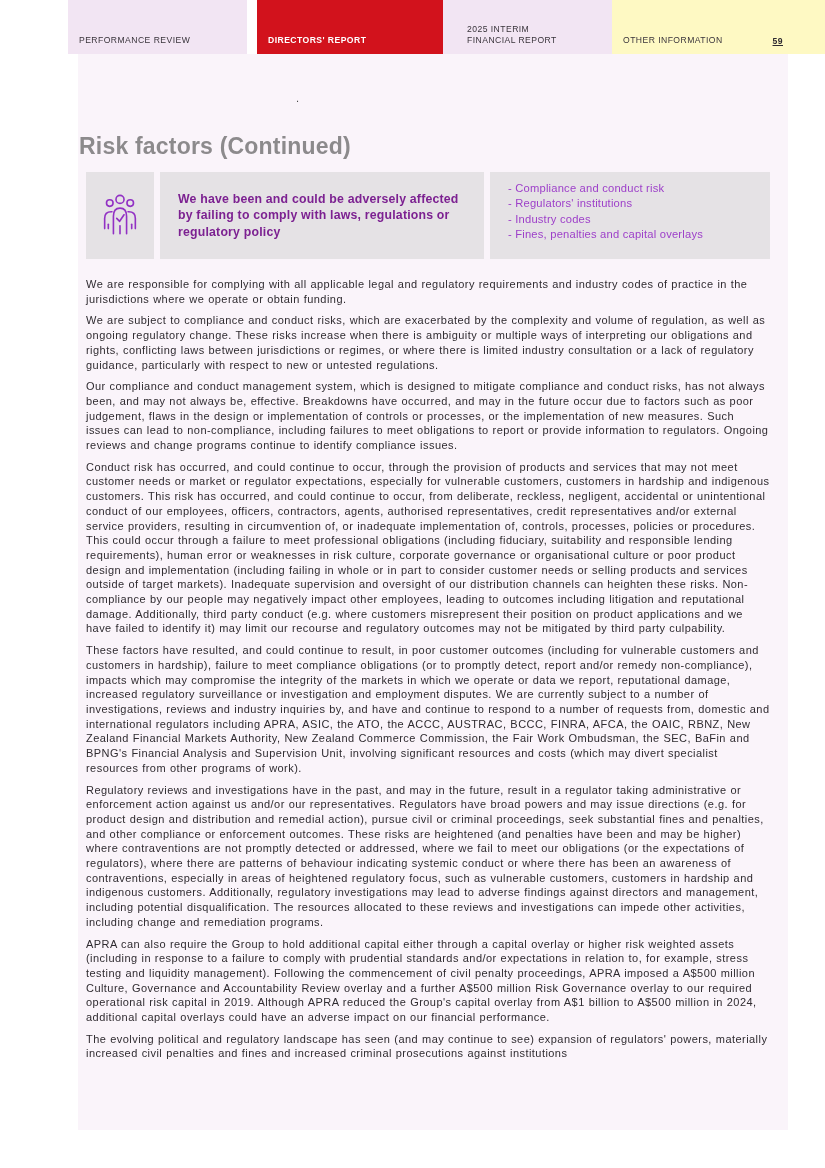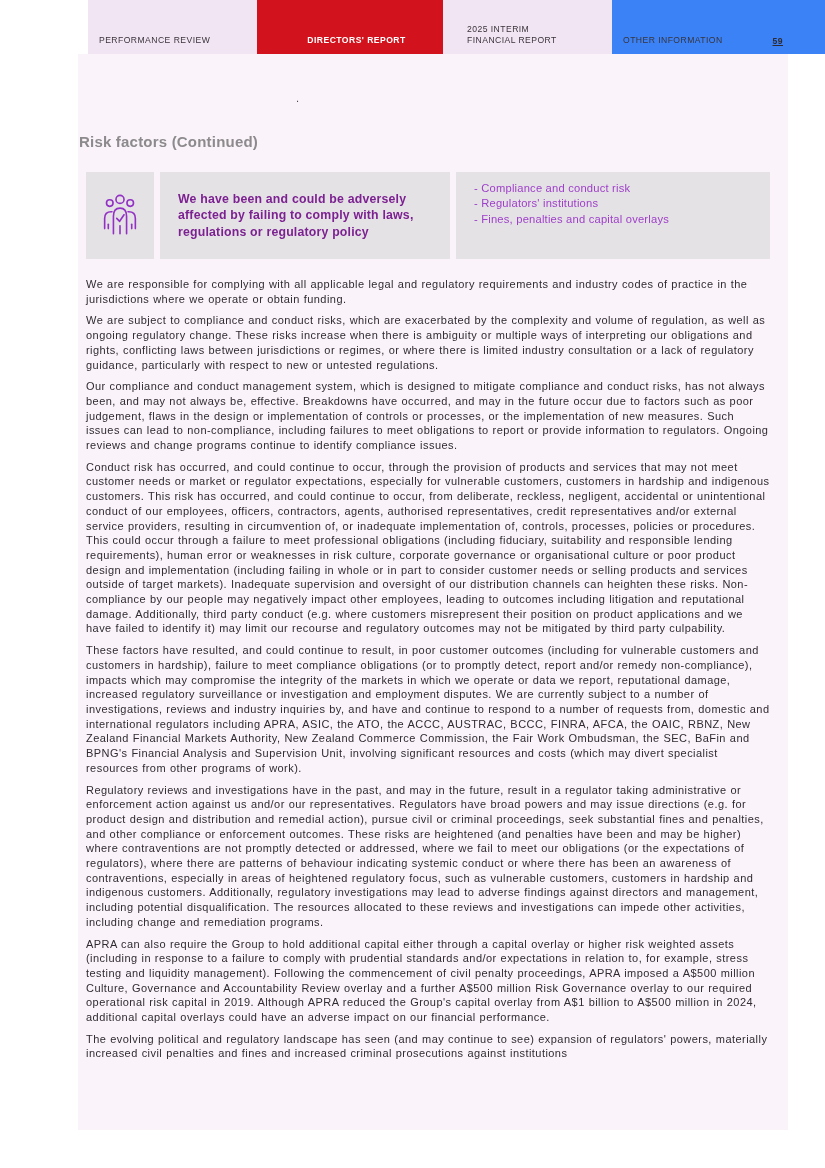--- a/index.html
+++ b/index.html
@@ -9,38 +9,38 @@
     font-family:"Liberation Sans", sans-serif; overflow:hidden;
   }
   .panel { position:absolute; left:78px; top:54px; width:710px; height:1076px; background:#faf4fa; }
 
   
   .tab {
     position:absolute; top:0; height:54px; display:flex; align-items:flex-end;
     padding:0 8px 8px 11px; font-size:8.6px; letter-spacing:.45px; color:#38333a;
   }
   .tab .lbl { line-height:10.8px; }
-  #tab-performance { left:88px;  width:179px; background:#f2e5f3; }
-  #tab-directors   { left:257px; width:196px; background:#d2121c; color:#ffffff; font-weight:bold;justify-content:center; }
+  #tab-performance { left:68px;  width:179px; background:#f2e5f3; }
+  #tab-directors   { left:257px; width:196px; background:#d2121c; color:#ffffff; font-weight:bold; }
   #tab-interim     { left:443px; width:192px; background:#f2e5f3;padding-left:24px; }
-  #tab-other       { left:612px; width:213px; background:#3b82f6; justify-content:space-between; padding-right:42px; }
+  #tab-other       { left:612px; width:213px; background:#fef9c3; justify-content:space-between; padding-right:42px; }
   .pagenum { font-weight:bold; color:#2e2a30;text-decoration:underline; }
 
   .stray-dot { position:absolute; left:296px; top:92px; font-size:11px; color:#4a4a4a; }
 
   .title {
-    position:absolute; left:79px; top:133px; font-size:15px; font-weight:bold;
+    position:absolute; left:79px; top:133px; font-size:23px; font-weight:bold;
     color:#8c8a8c; letter-spacing:.2px;
   }
 
   
   .risk-box { position:absolute; left:86px; top:172px; width:684px; height:87px; display:flex; gap:6px; }
   .cell { background:#e5e2e5; }
   .icon-cell { width:68px; display:flex; align-items:center; justify-content:center; }
-  .heading-cell { width:290px; display:flex; align-items:center; padding:10px 18px; }
+  .heading-cell { width:324px; display:flex; align-items:center; padding:10px 18px; }
   .heading-cell .t { font-size:12.3px; font-weight:bold; color:#7c2191; line-height:16.5px; letter-spacing:.2px; }
   .list-cell { flex:1; padding:9px 4px 0 18px; }
   .list-cell ul { list-style:none; }
   .list-cell li { font-size:11.2px; color:#9d3fc9; line-height:15.4px; letter-spacing:.2px; }
 
   
   .content {
     position:absolute; left:86px; top:277px; width:684px;
     font-size:11px; line-height:14.7px; color:#2f2b30;
     letter-spacing:.45px; word-spacing:.4px;
@@ -92,20 +92,21 @@
         </svg>
       </span>
     </div>
     <div class="cell heading-cell">
       <div class="t">We have been and could be adversely affected by failing to comply with laws, regulations or regulatory policy</div>
     </div>
     <div class="cell list-cell">
       <ul>
         <li>- Compliance and conduct risk</li>
         <li>- Regulators' institutions</li>
+        <li>- Industry codes</li>
         <li>- Fines, penalties and capital overlays</li>
       </ul>
     </div>
   </div>
 
   <div class="content">
     <p>We are responsible for complying with all applicable legal and regulatory requirements and industry codes of practice in the jurisdictions where we operate or obtain funding.</p>
     <p>We are subject to compliance and conduct risks, which are exacerbated by the complexity and volume of regulation, as well as ongoing regulatory change. These risks increase when there is ambiguity or multiple ways of interpreting our obligations and rights, conflicting laws between jurisdictions or regimes, or where there is limited industry consultation or a lack of regulatory guidance, particularly with respect to new or untested regulations.</p>
     <p>Our compliance and conduct management system, which is designed to mitigate compliance and conduct risks, has not always been, and may not always be, effective. Breakdowns have occurred, and may in the future occur due to factors such as poor judgement, flaws in the design or implementation of controls or processes, or the implementation of new measures. Such issues can lead to non-compliance, including failures to meet obligations to report or provide information to regulators.  Ongoing reviews and change programs continue to identify compliance issues.</p>
     <p>Conduct risk has occurred, and could continue to occur, through the provision of products and services that may not meet customer needs or market or regulator expectations, especially for vulnerable customers, customers in hardship and indigenous customers. This risk has occurred, and could continue to occur, from deliberate, reckless, negligent, accidental or unintentional conduct of our employees, officers, contractors, agents, authorised representatives, credit representatives and/or external service providers, resulting in circumvention of, or inadequate implementation of, controls, processes, policies or procedures. This could occur through a failure to meet professional obligations (including fiduciary, suitability and responsible lending requirements), human error or weaknesses in risk culture, corporate governance or organisational culture or poor product design and implementation (including failing in whole or in part to consider customer needs or selling products and services outside of target markets). Inadequate supervision and oversight of our distribution channels can heighten these risks. Non-compliance by our people may negatively impact other employees, leading to outcomes including litigation and reputational damage. Additionally, third party conduct (e.g. where customers misrepresent their position on product applications and we have failed to identify it) may limit our recourse and regulatory outcomes may not be mitigated by third party culpability.</p>

